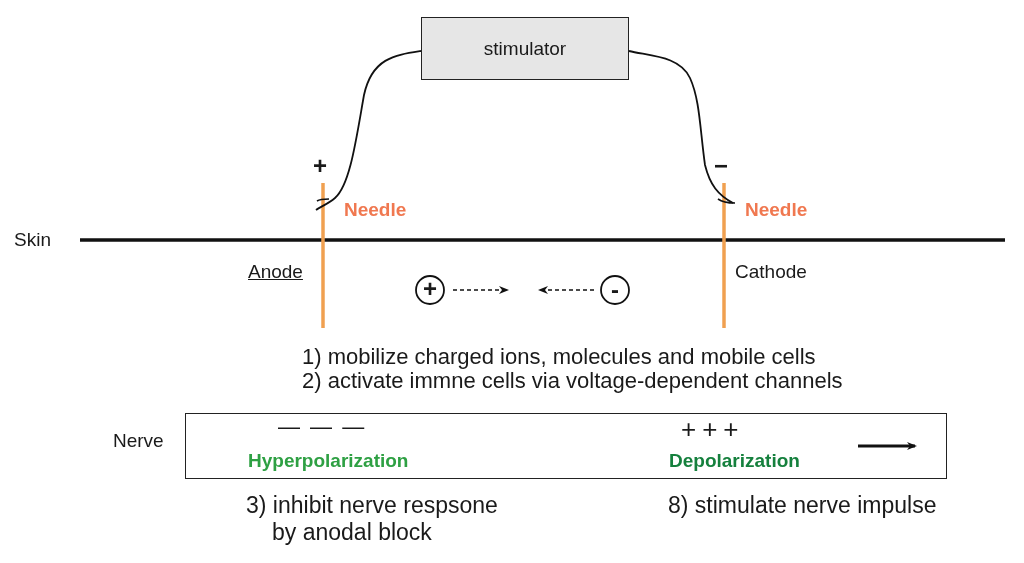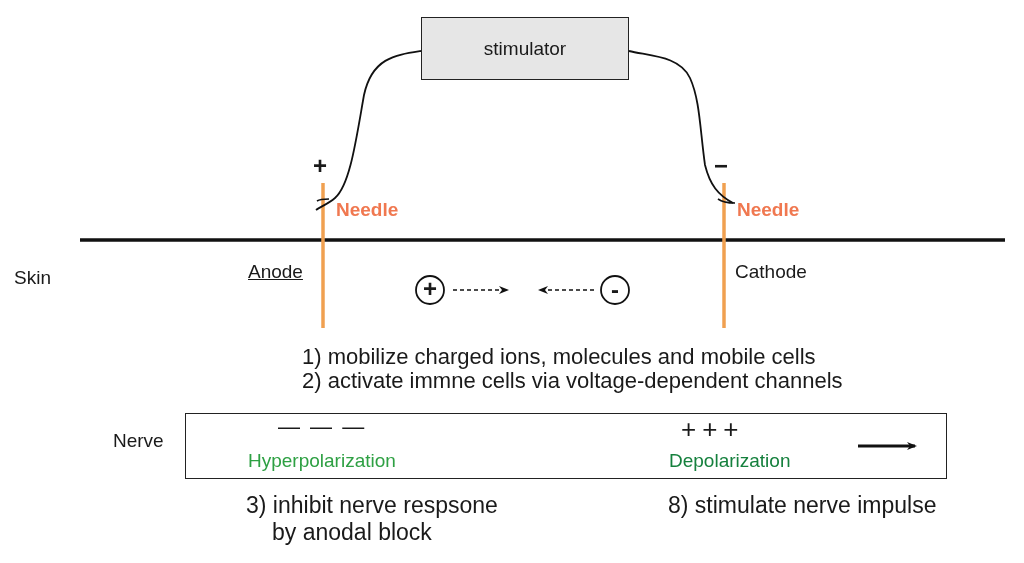--- a/index.html
+++ b/index.html
@@ -5,27 +5,27 @@
   html, body { margin: 0; padding: 0; background: #ffffff; }
   body { width: 1024px; height: 563px; position: relative; overflow: hidden;
          font-family: "Liberation Sans", sans-serif; color: #1a1a1a; }
   svg.wires { position: absolute; left: 0; top: 0; width: 1024px; height: 563px; }
   .txt { position: absolute; white-space: nowrap; font-family: "Liberation Sans", sans-serif; }
   .stim-box { position: absolute; left: 421px; top: 17px; width: 208px; height: 63px;
               background: #e6e6e6; border: 1.5px solid #222; box-sizing: border-box;
               display: flex; flex-direction: column; align-items: center; justify-content: center;
               font-size: 19px; line-height: 22px; text-align: center; }
   .pol { font-size: 24px; font-weight: bold; }
-  .needle-label { font-size: 19px; font-weight: bold; }
+  .needle-label { font-size: 19px; font-weight: bold; margin-left: 8px; }
   .side-label { font-size: 19px; }
   .list-item { font-size: 22px; }
   .nerve-box { position: absolute; left: 185px; top: 413px; width: 762px; height: 66px;
                border: 1.5px solid #222; box-sizing: border-box; }
   .charge { font-size: 26px; letter-spacing: 6px; }
-  .state { font-size: 19px; font-weight: normal; text-align: center; }
+  .state { font-size: 19px; font-weight: bold; text-align: center; }
   .effect { font-size: 23px; line-height: 27px; text-align: right; }
 </style>
 </head>
 <body>
 
 <svg class="wires" viewBox="0 0 1024 563">
   <defs>
     <marker id="arrowhead" markerWidth="10" markerHeight="10" refX="8" refY="5" orient="auto" markerUnits="userSpaceOnUse">
       <path d="M0,1 L10,5 L0,9 L3,5 Z" fill="#111"></path>
     </marker>
@@ -56,21 +56,21 @@
 <div class="stim-box">
   <span>stimulator</span>
 </div>
 
 <div class="txt pol" style="left:313px; top:152px;">+</div>
 <div class="txt pol" style="left:714px; top:152px;">−</div>
 
 <div class="txt needle-label" style="left:336px; top:199px; color:#f07850;">Needle</div>
 <div class="txt needle-label" style="left:737px; top:199px; color:#f07850;">Needle</div>
 
-<div class="txt side-label" style="left:14px; top:229px;margin-top:38px;">Skin</div>
+<div class="txt side-label" style="left:14px; top:229px;">Skin</div>
 
 <div class="txt side-label" style="left:248px; top:261px;text-decoration:underline;">Anode</div>
 <div class="txt side-label" style="left:735px; top:261px;">Cathode</div>
 
 <div class="txt list-item" style="left:302px; top:344px;">1) mobilize charged ions, molecules and mobile cells</div>
 <div class="txt list-item" style="left:302px; top:368px;">2) activate immne cells via voltage-dependent channels</div>
 
 <div class="txt side-label" style="left:113px; top:430px;">Nerve</div>
 <div class="nerve-box"></div>
 <div class="txt" style="left:278px; top:414px; font-size:22px; letter-spacing:2px;">— — —</div>

